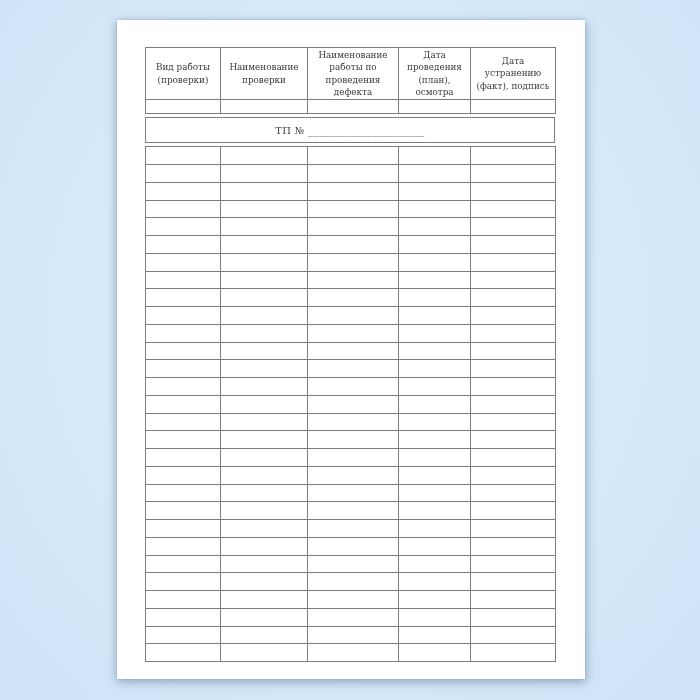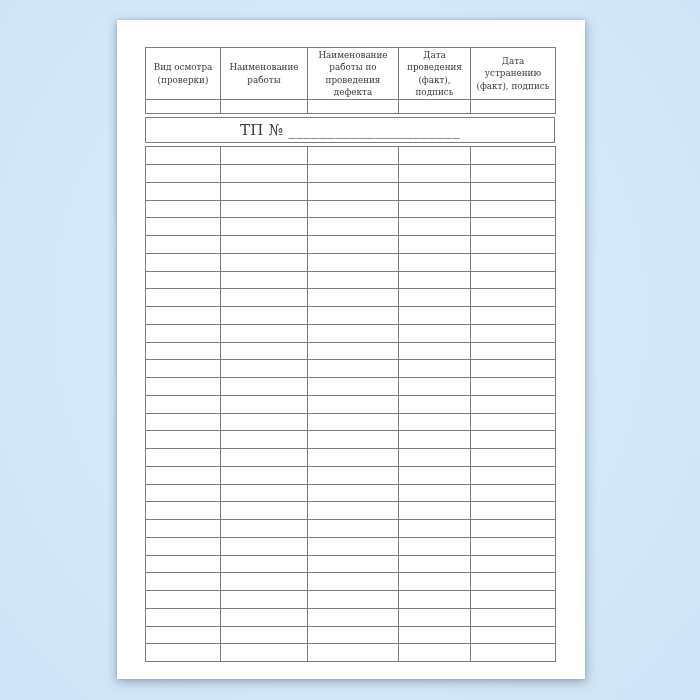--- a/index.html
+++ b/index.html
@@ -49,21 +49,21 @@
   .header-table .empty-row td {
     height: 13px;
   }
   .tp-table {
     margin: 3px 0 0 28px;
   }
   .tp-table td {
     height: 24px;
     text-align: center;
     vertical-align: middle;
-    font-size: 15px;
+    font-size: 10px;
     letter-spacing: 0.3px;
   }
   .body-table {
     margin: 3px 0 0 28px;
   }
   .body-table tr {
     height: 17.75px;
   }
 </style>
 </head>
@@ -74,24 +74,24 @@
   <table class="header-table">
     <colgroup>
       <col style="width:75px">
         <col style="width:87px">
         <col style="width:91px">
         <col style="width:72px">
         <col style="width:85px">
     </colgroup>
     <tbody>
         <tr>
-      <th>Вид осмотра (проверки)</th>
-      <th>Наименование работы</th>
+      <th>Вид работы (проверки)</th>
+      <th>Наименование проверки</th>
       <th>Наименование работы по проведения дефекта</th>
-      <th>Дата проведения (факт), подпись</th>
+      <th>Дата проведения (план), осмотра</th>
       <th>Дата устранению (факт), подпись</th>
     </tr>
     <tr class="empty-row">
       <td></td>
       <td></td>
       <td></td>
       <td></td>
       <td></td>
     </tr>
   </tbody>

